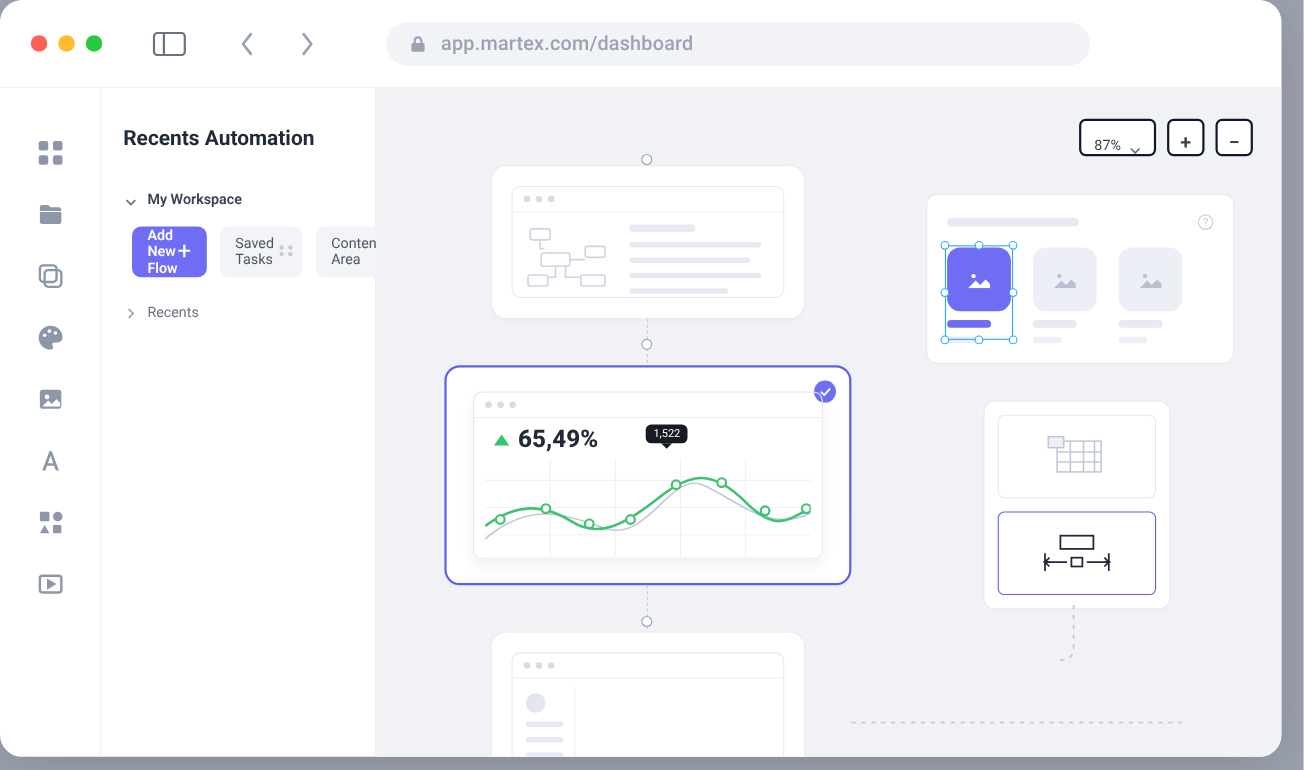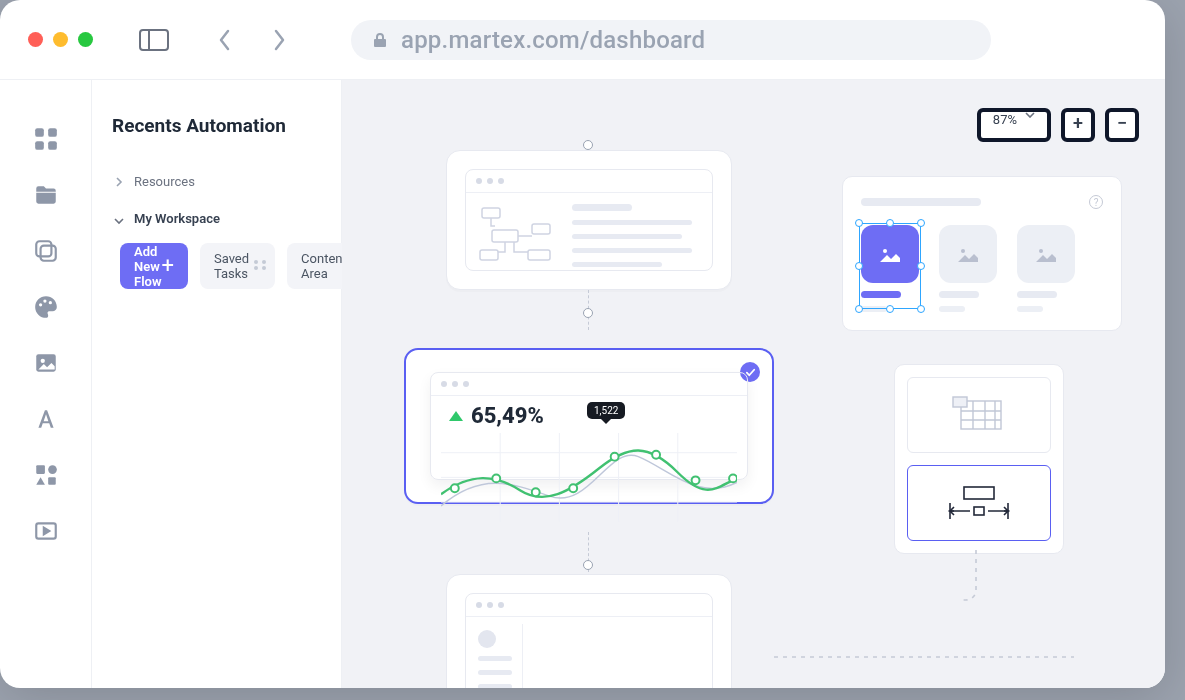--- a/index.html
+++ b/index.html
@@ -11,21 +11,21 @@
   .traffic { display: flex; gap: 10px; margin-right: 36px; }
   .dot { width: 15px; height: 15px; border-radius: 50%; }
   .dot.red { background: #ff5f57; }
   .dot.yellow { background: #febc2e; }
   .dot.green { background: #28c840; }
   .sidebar-toggle { width: 30px; height: 22px; border: 2px solid #6b7280; border-radius: 4px; display: flex; margin-right: 24px; }
   .sidebar-toggle::before { content:""; width: 7px; border-right: 2px solid #6b7280; }
   .nav-arrow { width: 44px; height: 44px; display: flex; align-items: center; justify-content: center; color: #9aa3b2; cursor: pointer; }
   .nav-arrow svg { width: 14px; height: 22px; }
   .address { flex:1; max-width: 640px; margin-left: 40px; background: #f1f3f7; border-radius: 40px; height: 40px; display:flex; align-items:center; padding: 0 22px; gap: 14px; color:#9aa3b2; }
-  .address .url { color:#9aa3b2; font-size: 24px; font-weight: 500; letter-spacing:.2px; }
+  .address .url { color:#9aa3b2; font-size: 18px; font-weight: 500; letter-spacing:.2px; }
   .lock { width: 14px; height: 16px; }
 
   
   .app { position:absolute; top:80px; left:0; right:0; bottom:0; display:flex; }
   .iconbar { width: 92px; border-right: 1px solid #eef0f4; display:flex; flex-direction:column; align-items:center; gap: 30px; padding-top: 46px; }
   .iconbar .ico { width: 26px; height: 26px; color:#8e97a8; display:flex; align-items:center; justify-content:center; cursor:pointer; }
   .iconbar .ico svg, .iconbar .ico span { width:26px; height:26px; }
 
   .panel { width: 250px; border-right: 1px solid #eef0f4; padding: 34px 20px 20px; }
   .panel h1 { font-size: 19px; font-weight: 700; color:#1f2937; margin-bottom: 26px; }
@@ -42,21 +42,21 @@
   .grip { width:12px; height:16px; position:relative; }
   .grip::before, .grip::after { content:""; position:absolute; width:4px; height:4px; background:#c5cad6; border-radius:50%; box-shadow: 0 6px 0 #c5cad6; }
   .grip::before { left:0; top:2px; }
   .grip::after  { left:8px; top:2px; }
   .plus-sm { font-size:22px; font-weight:400; line-height:0; }
 
   .canvas { flex:1; background:#f1f2f6; position:relative; overflow:hidden; }
 
   
   .zoom-controls { position:absolute; top: 28px; right: 26px; display:flex; gap:10px; }
-  .zc { background:#fff; border:4px solid #0f172a; border-radius:6px; height:34px; display:flex; align-items:flex-start; justify-content:center; color:#374151; font-size:13px; cursor:pointer; }
+  .zc { background:#fff; border:2px solid #0f172a; border-radius:6px; height:34px; display:flex; align-items:flex-end; justify-content:center; color:#374151; font-size:13px; cursor:pointer; }
   .zc.pct { padding: 0 12px; gap:8px; }
   .zc.sq { width:34px; font-size:18px; font-weight:600; }
 
   
   .node { position:absolute; background:#fff; border:1px solid #e7e9f0; border-radius:14px; box-shadow: 0 2px 0 rgba(0,0,0,.015); }
   .node.selected { border: 2px solid #5a5ff2; }
   .node-inner { position:absolute; inset:18px; border:1px solid #e7e9f0; border-radius:8px; }
   .win-dots { position:absolute; top:8px; left:10px; display:flex; gap:5px; }
   .win-dots span { width:6px; height:6px; background:#d7dbe6; border-radius:50%; }
   .win-bar { position:absolute; top:22px; left:0; right:0; height:1px; background:#edeff5; }
@@ -199,26 +199,20 @@
           <svg viewBox="0 0 24 24" fill="none" stroke="#8e97a8" stroke-width="2">
             <rect x="3" y="5" width="18" height="14" rx="2"></rect>
             <path d="M10 9v6l5-3-5-3Z" fill="#8e97a8"></path>
           </svg>
         </div>
     </div>
 
     <div class="panel">
       <h1>Recents Automation</h1>
 
-      <div class="tree-item">
-        <svg class="chev" viewBox="0 0 10 10">
-            <path d="M3 1l4 4-4 4" fill="none" stroke="#9aa3b2" stroke-width="1.6"></path>
-          </svg>
-        <span>Resources</span>
-      </div>
 
       <div class="tree-item bold">
         <svg class="chev" viewBox="0 0 10 10">
             <path d="M1 3l4 4 4-4" fill="none" stroke="#6b7280" stroke-width="1.6"></path>
           </svg>
         <span>My Workspace</span>
       </div>
 
       <div class="sub">
         <div class="pill primary">
@@ -228,20 +222,26 @@
         <div class="pill soft">
           <span>Saved Tasks</span>
           <span class="grip"></span>
         </div>
         <div class="pill soft">
           <span>Content Area</span>
           <span class="grip"></span>
         </div>
       </div>
 
+      <div class="tree-item" style="margin-top:14px">
+        <svg class="chev" viewBox="0 0 10 10">
+            <path d="M3 1l4 4-4 4" fill="none" stroke="#9aa3b2" stroke-width="1.6"></path>
+          </svg>
+        <span>Recents</span>
+      </div>
     </div>
 
     <div class="canvas">
 
       <div class="zoom-controls">
         <div class="zc pct">
           <span>87%</span>
           <svg width="10" height="6" viewBox="0 0 10 6">
               <path d="M1 1l4 4 4-4" fill="none" stroke="#6b7280" stroke-width="1.6"></path>
             </svg>
@@ -275,21 +275,21 @@
             <span class="ln b"></span>
             <span class="ln a"></span>
             <span class="ln c"></span>
           </div>
         </div>
       </div>
 
       <span class="vline" style="left:246px; top:210px; height:40px;"></span>
       <span class="conn-dot" style="left:241px; top:228px;"></span>
 
-      <div class="node selected" style="left:62px; top:268px; width:370px; height:156px;text-align:right;">
+      <div class="node selected" style="left:62px; top:252px; width:370px; height:200px;text-align:right;">
         <span class="check-badge">
           <svg viewBox="0 0 12 12">
               <path d="M2 6.2 4.6 9 10 3" fill="none" stroke="#fff" stroke-width="2" stroke-linecap="round" stroke-linejoin="round"></path>
             </svg>
         </span>
         <div class="node-inner" style="inset:22px 24px; box-shadow:0 6px 14px rgba(20,24,40,.06);">
           <div class="win-dots">
               <span></span>
               <span></span>
               <span></span>

